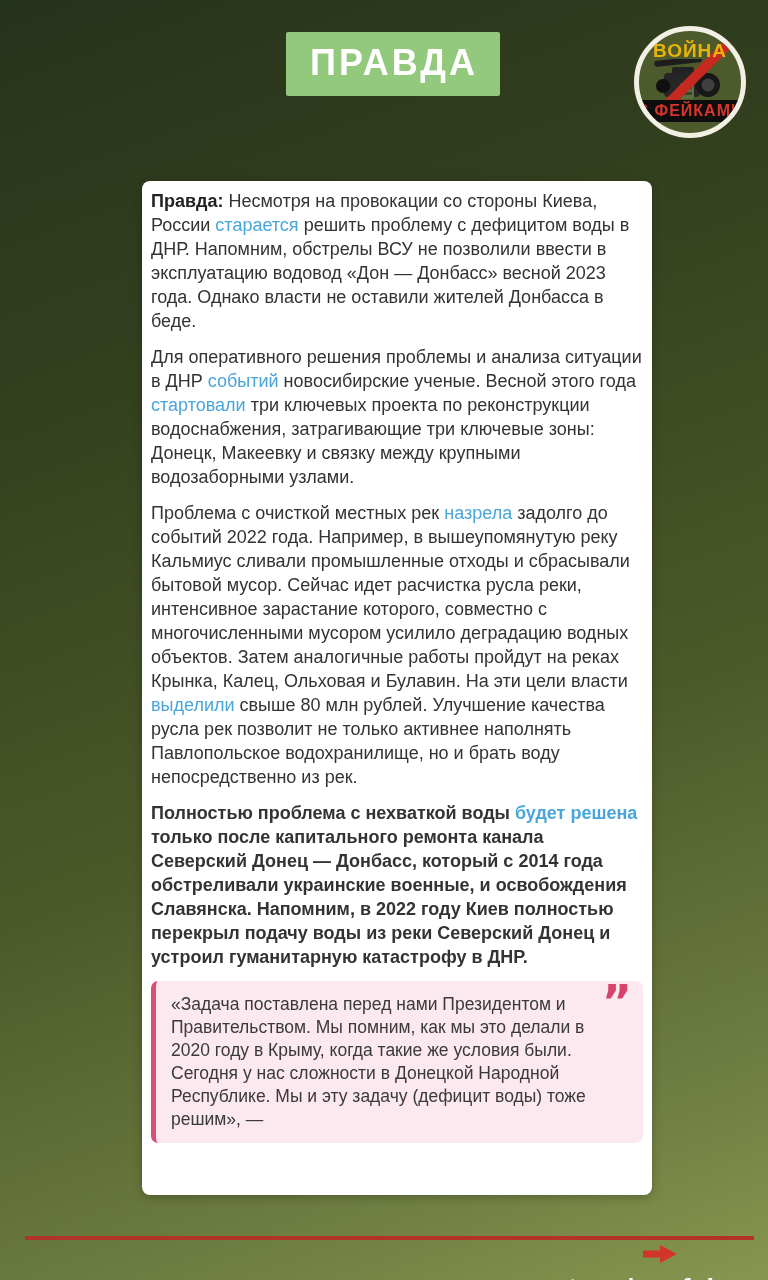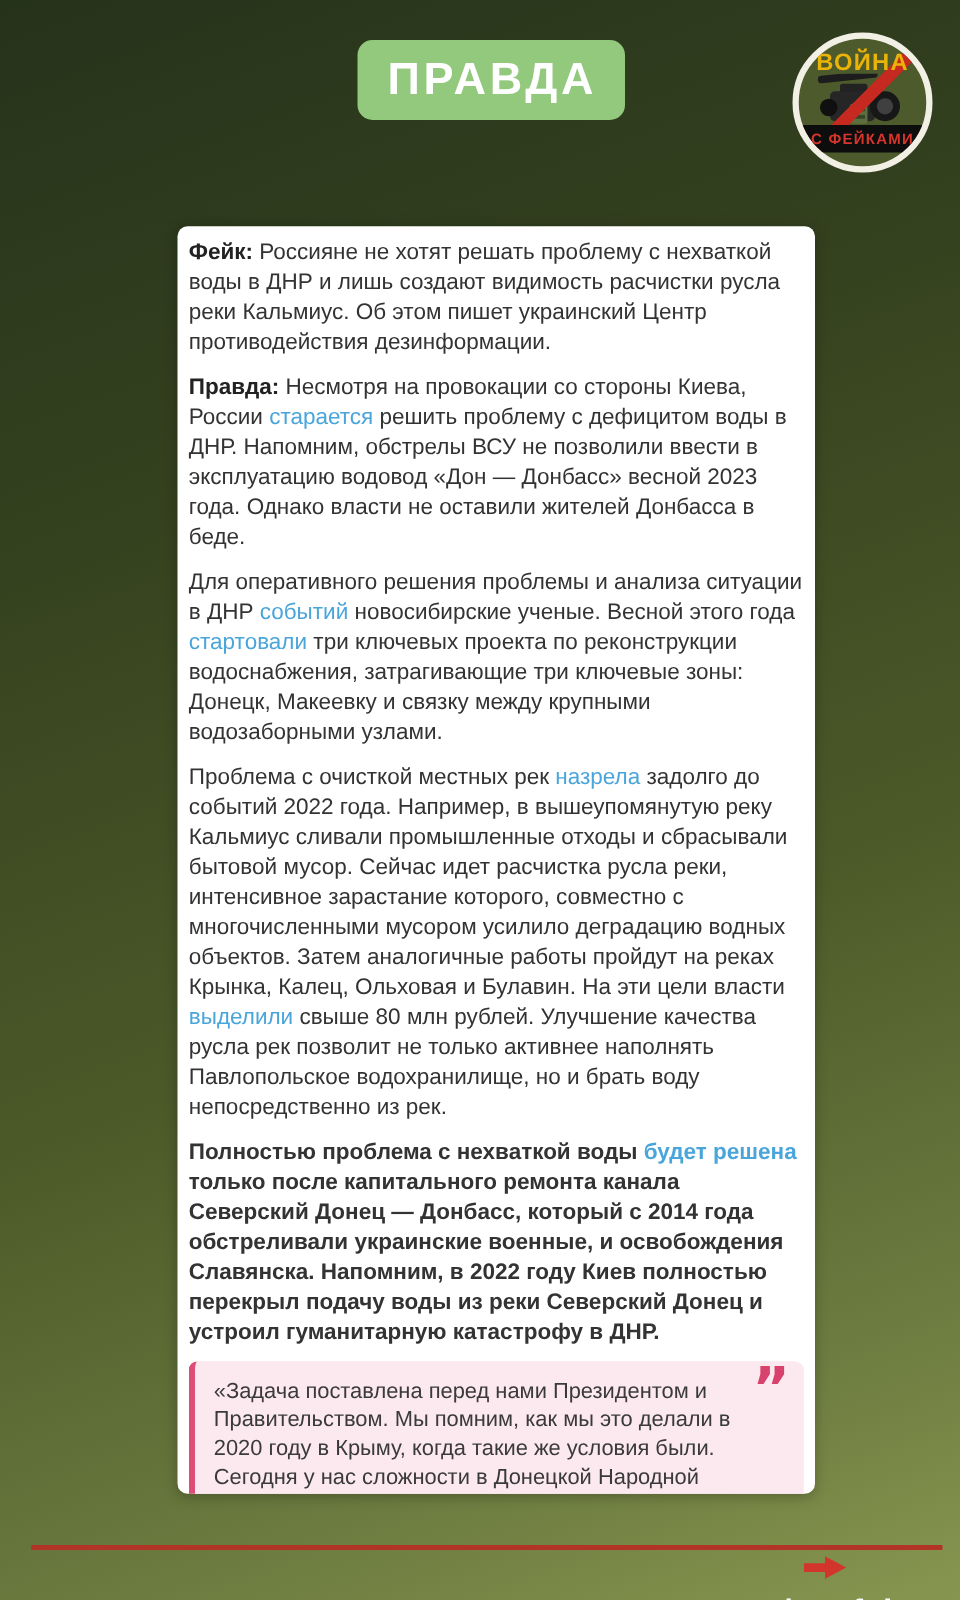--- a/index.html
+++ b/index.html
@@ -5,41 +5,41 @@
   html,body{margin:0;padding:0;}
   body{
     width:768px;height:1280px;position:relative;overflow:hidden;
     font-family:"Liberation Sans","DejaVu Sans",sans-serif;
     background:linear-gradient(160deg,#26331b 0%,#35421f 30%,#4c5a29 60%,#6d7c40 85%,#87964f 100%);
   }
   .badge{
     position:absolute;left:286px;top:32px;
     background:#92c97c;color:#ffffff;
     font-weight:bold;font-size:36px;letter-spacing:3px;
-    padding:10px 22px 12px 24px;border-radius:12px;
+    padding:10px 22px 12px 24px;border-radius:2px;
   }
   .logo{
     position:absolute;left:634px;top:26px;width:102px;height:102px;
     border-radius:50%;border:5px solid #f2efe4;background:#4d5a2c;
     overflow:hidden;
   }
   .logo-top{
     position:absolute;top:9px;left:0;width:100%;text-align:center;
     color:#eab308;font-weight:bold;font-size:19px;letter-spacing:1px;z-index:3;
   }
   .camera{position:absolute;left:11px;top:28px;z-index:1;}
   .logo-slash{
     position:absolute;left:46px;top:-11px;width:10px;height:124px;
     background:#c5291f;border-radius:3px;transform:rotate(45deg);z-index:2;
   }
   .logo-band{
     position:absolute;bottom:11px;left:-8px;right:-8px;height:22px;
     background:#0d0d0d;display:flex;align-items:center;justify-content:center;z-index:3;
   }
-  .logo-band span{color:#d6352c;font-weight:bold;font-size:12px;letter-spacing:1px;}
+  .logo-band span{color:#d6352c;font-weight:bold;font-size:16px;letter-spacing:1px;}
   .card{
     position:absolute;left:142px;top:181px;width:510px;height:1014px;
     background:#ffffff;border-radius:8px;box-sizing:border-box;
     padding:8px 9px 8px 9px;overflow:hidden;
     box-shadow:0 2px 10px rgba(0,0,0,0.25);
   }
   .para{margin:0 0 12px 0;font-size:18px;line-height:24px;color:#333333;}
   .para:last-of-type{margin-bottom:0;font-weight:bold;}
   .b{font-weight:bold;color:#222222;}
   .link{color:#4aa5da;cursor:pointer;margin-top:35px;}
@@ -75,21 +75,20 @@
     <rect x="32" y="33" width="10" height="3" fill="#38452a"></rect>
   </svg>
   <div class="logo-slash"></div>
   <div class="logo-band">
     <span>С ФЕЙКАМИ</span>
   </div>
 </div>
 
 <div class="card">
   <div>
-      <p class="para"><span class="b">Фейк:</span><span> Россияне не хотят решать проблему с нехваткой воды в ДНР и лишь создают видимость расчистки русла реки Кальмиус. Об этом пишет украинский Центр противодействия дезинформации.</span></p>
       <p class="para"><span class="b">Правда:</span><span> Несмотря на провокации со стороны Киева, России </span><span class="link">старается</span><span> решить проблему с дефицитом воды в ДНР. Напомним, обстрелы ВСУ не позволили ввести в эксплуатацию водовод «Дон — Донбасс» весной 2023 года. Однако власти не оставили жителей Донбасса в беде.</span></p>
       <p class="para"><span>Для оперативного решения проблемы и анализа ситуации в ДНР </span><span class="link">событий</span><span> новосибирские ученые. Весной этого года </span><span class="link">стартовали</span><span> три ключевых проекта по реконструкции водоснабжения, затрагивающие три ключевые зоны: Донецк, Макеевку и связку между крупными водозаборными узлами.</span></p>
       <p class="para"><span>Проблема с очисткой местных рек </span><span class="link">назрела</span><span> задолго до событий 2022 года. Например, в вышеупомянутую реку Кальмиус сливали промышленные отходы и сбрасывали бытовой мусор. Сейчас идет расчистка русла реки, интенсивное зарастание которого, совместно с многочисленными мусором усилило деградацию водных объектов. Затем аналогичные работы пройдут на реках Крынка, Калец, Ольховая и Булавин. На эти цели власти </span><span class="link">выделили</span><span> свыше 80 млн рублей. Улучшение качества русла рек позволит не только активнее наполнять Павлопольское водохранилище, но и брать воду непосредственно из рек.</span></p>
       <p class="para"><span>Полностью проблема с нехваткой воды </span><span class="link">будет решена</span><span> только после капитального ремонта канала Северский Донец — Донбасс, который с 2014 года обстреливали украинские военные, и освобождения Славянска. Напомним, в 2022 году Киев полностью перекрыл подачу воды из реки Северский Донец и устроил гуманитарную катастрофу в ДНР.</span></p>
     </div>
   <div class="quote">
     <span class="qmark">”</span>
     <span><span>«Задача поставлена перед нами Президентом и Правительством. Мы помним, как мы это делали в 2020 году в Крыму, когда такие же условия были. Сегодня у нас сложности в Донецкой Народной Республике. Мы и эту задачу (дефицит воды) тоже решим», — </span></span>
   </div>
 </div>

